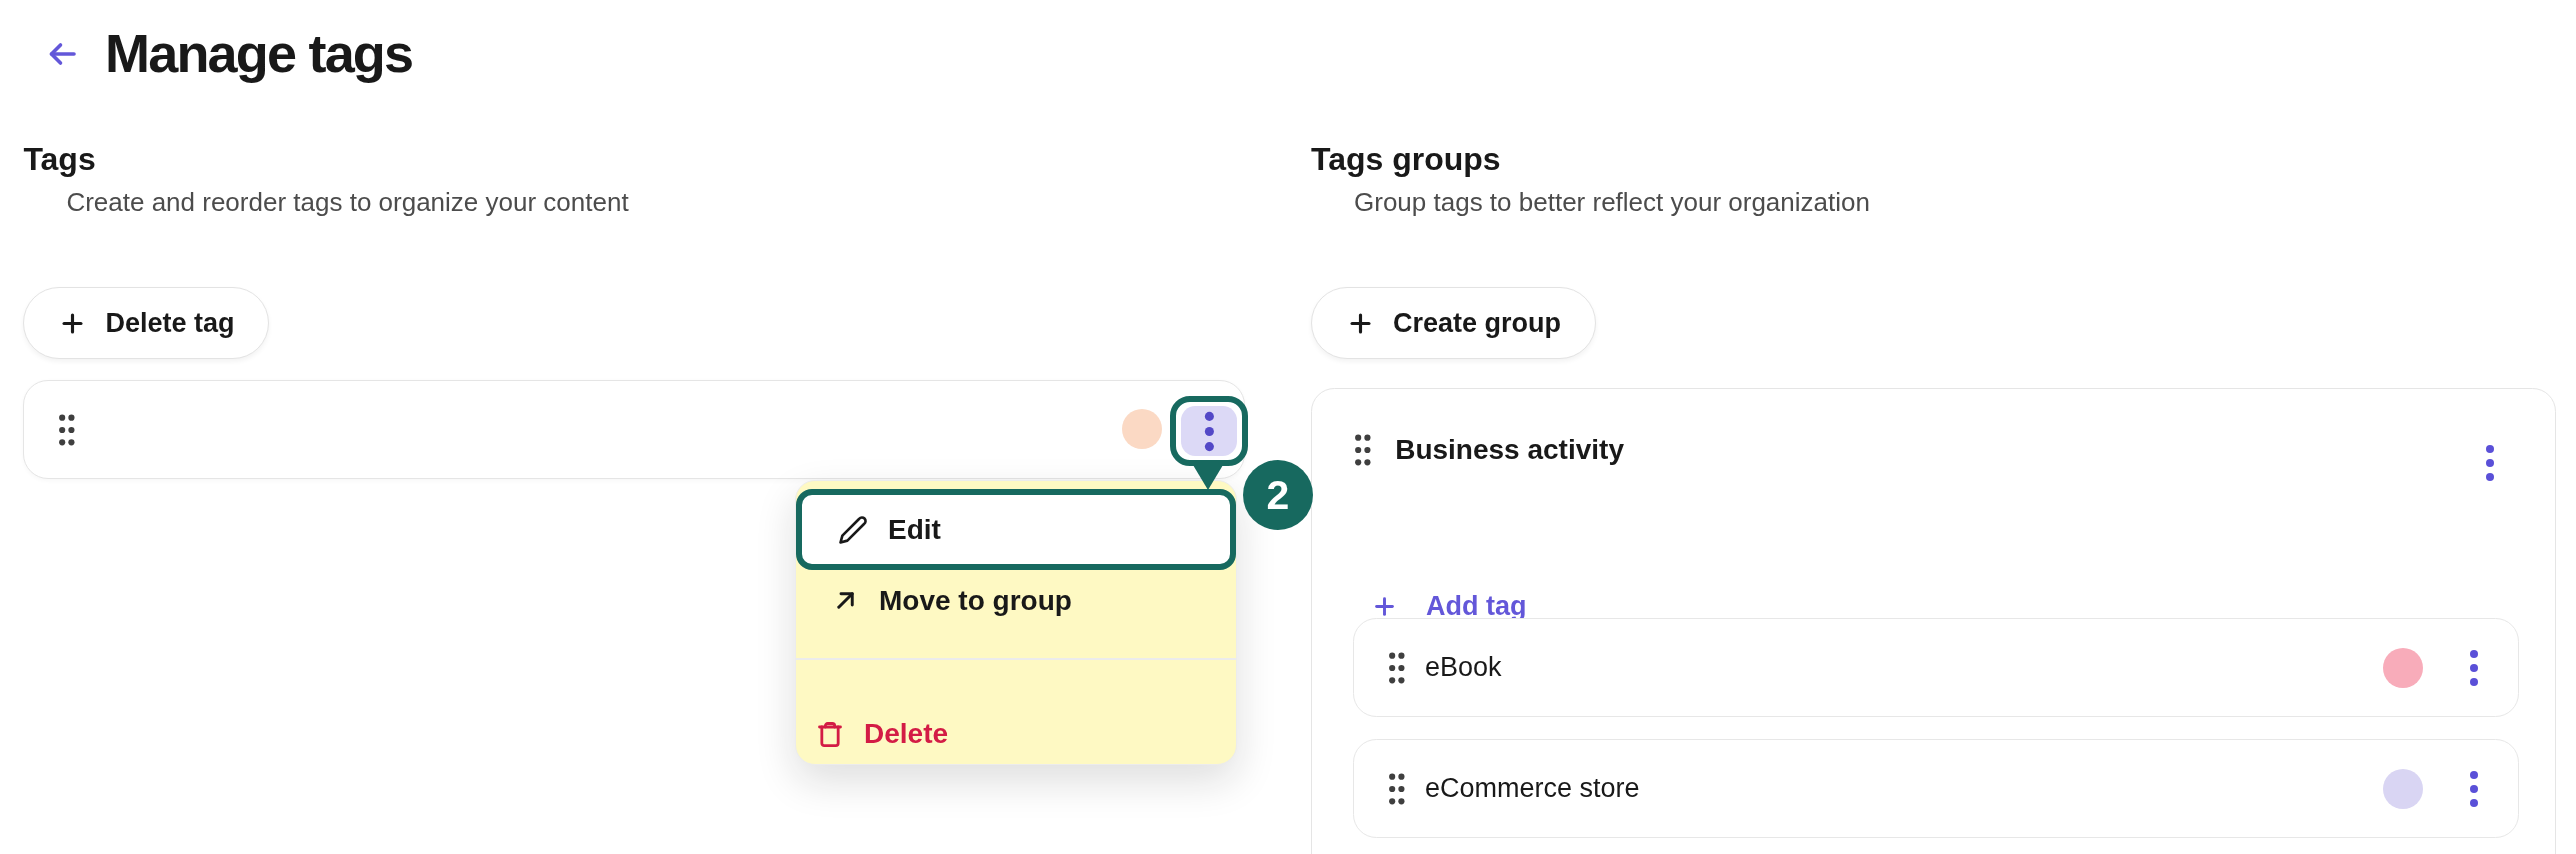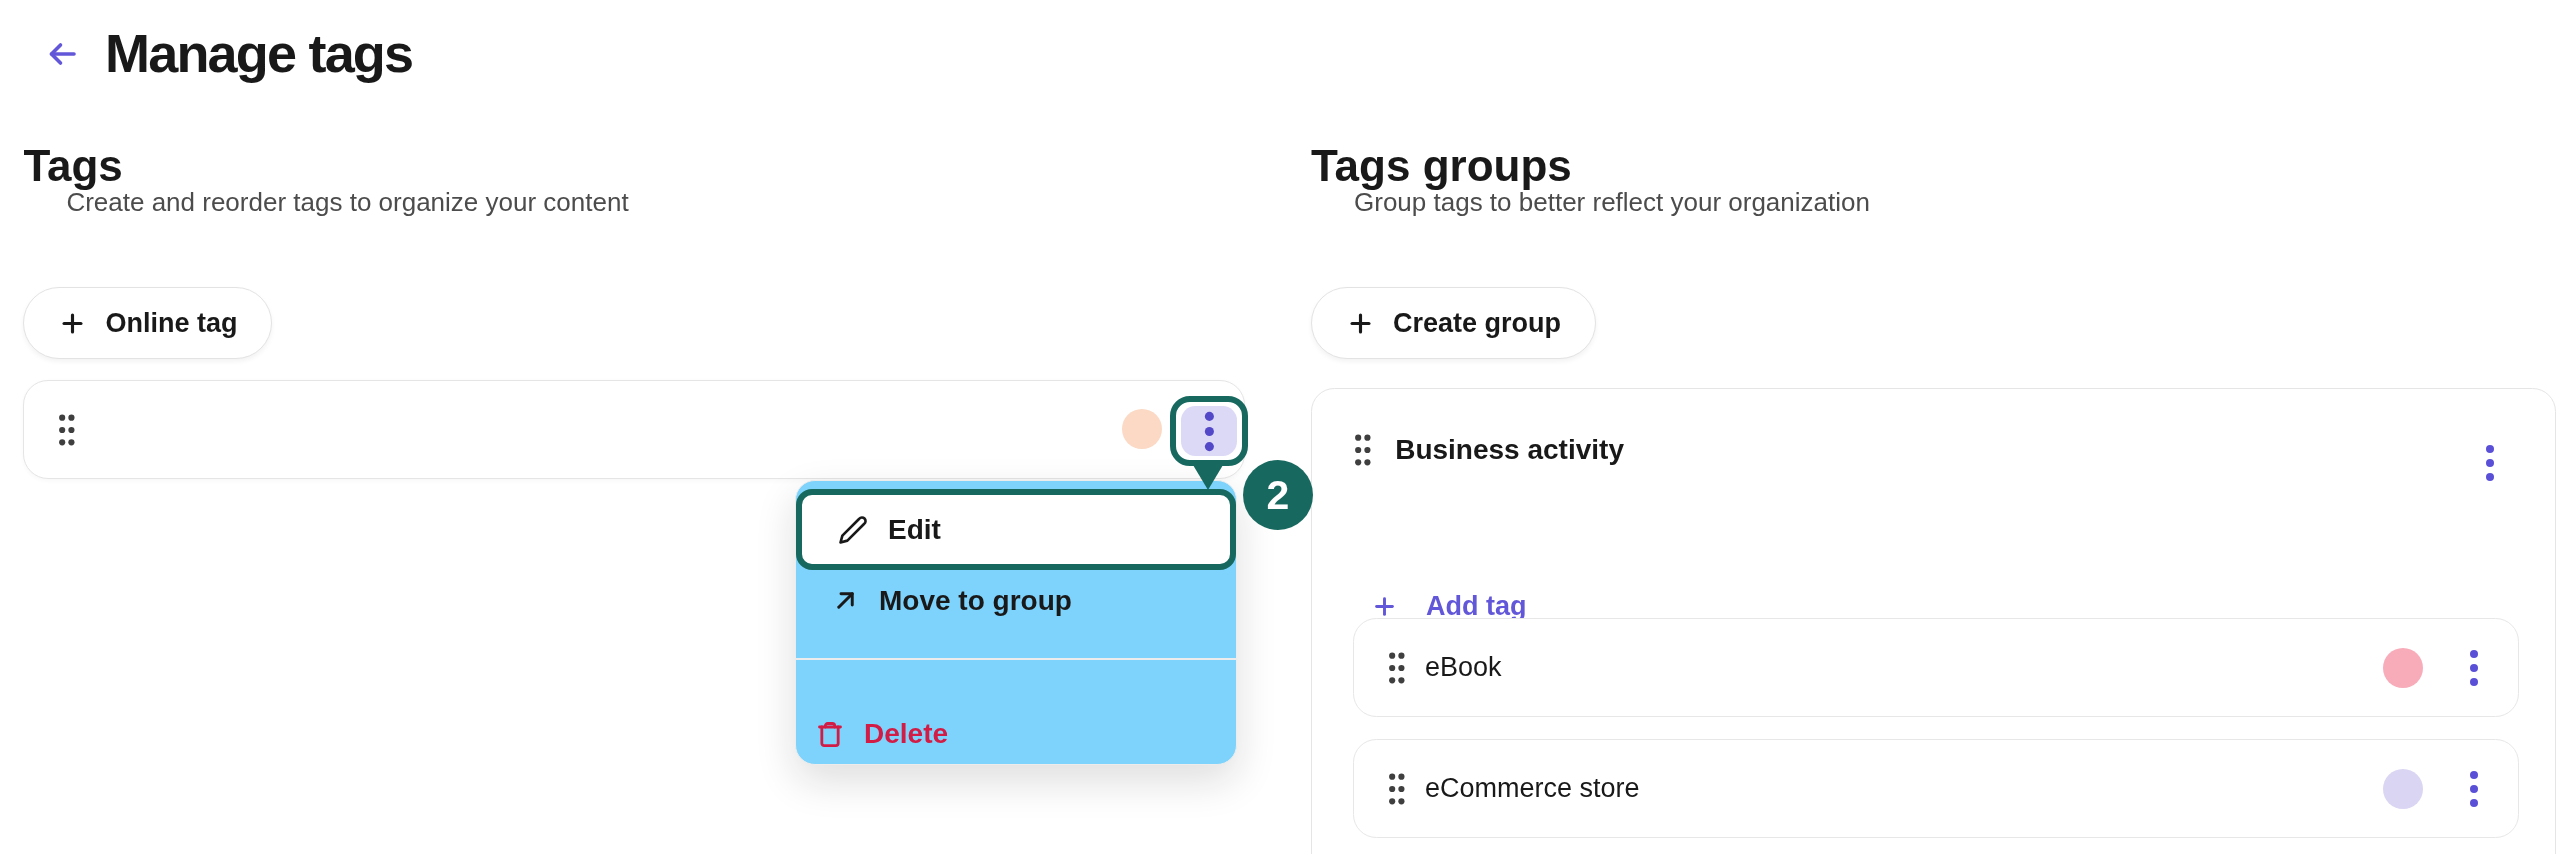--- a/index.html
+++ b/index.html
@@ -8,21 +8,21 @@
     font-family:"Liberation Sans","DejaVu Sans",sans-serif;
     background:#ffffff; color:#191919; position:relative; overflow:hidden;
   }
   .abs { position:absolute; }
 
   
   .back-btn { left:40px; top:32px; width:43px; height:43px; display:flex; align-items:center; justify-content:center; cursor:pointer; background:none; border:none; }
   .page-title { left:105px; top:21.6px; font-size:54px; font-weight:700; letter-spacing:-1.8px; }
 
   
-  .col-heading { top:141px; font-size:44px; font-weight:700; }
+  .col-heading { top:141px; font-size:32px; font-weight:700; }
   .col-desc { top:186px; font-size:26px; color:#4c4c4c; line-height:1.3;margin-left:43px; }
 
   
   .pill-btn {
     top:287px; height:72px; border-radius:36px; background:#fff;
     border:1.8px solid #e3e3e3; display:inline-flex; align-items:center;
     gap:18px; padding:0 34px; font-size:27px; font-weight:700; color:#191919;
     box-shadow:0 2.7px 5.4px rgba(0,0,0,.05); cursor:pointer; font-family:inherit;
   }
 
@@ -47,21 +47,21 @@
     display:flex; align-items:center; justify-content:center; cursor:pointer;
   }
   .pointer-arrow {
     left:1193px; top:465px; width:0; height:0; z-index:6;
     border-left:15.3px solid transparent; border-right:15.3px solid transparent;
     border-top:25px solid var(--teal);
   }
 
   
   .context-menu {
-    left:795px; top:480px; width:442px; height:285px; background:#7dd3fc;
+    left:795px; top:480px; width:442px; height:285px; background:#fef9c3;
     border:0.9px solid #ececec; border-radius:20px; z-index:5;
     box-shadow:0 16px 40px rgba(20,20,20,.14);
   }
   .menu-item { left:0; display:flex; align-items:center; gap:20px; padding-left:36px; width:100%; cursor:pointer; font-size:28px; font-weight:700; }
   .edit-box {
     top:8px; left:0; right:0; height:81px; background:#fff;
     border:6.3px solid var(--teal); border-radius:16px;
   }
   .menu-move { top:88px; height:63px; }
   .menu-divider { top:177px; left:0; right:0; height:1.8px; background:#ececec; }
@@ -110,21 +110,21 @@
 <h2 class="abs col-heading" style="left:23.4px;">Tags</h2>
 <p class="abs col-desc" style="left:23.4px;">Create and reorder tags to organize your content</p>
 
 <button class="abs pill-btn" style="left:23.4px;">
   <span class="menu-icon">
     <svg width="29" height="29" viewBox="0 0 24 24" fill="none" stroke="#191919" stroke-width="2.6" stroke-linecap="round">
         <line x1="12" y1="5" x2="12" y2="19"></line>
         <line x1="5" y1="12" x2="19" y2="12"></line>
       </svg>
   </span>
-  <span>Online tag</span>
+  <span>Delete tag</span>
 </button>
 
 <div class="abs tag-row">
   <span class="abs row-handle">
     <svg width="21.6" height="34" viewBox="0 0 14 22" fill="#3f3f3f">
         <circle cx="4" cy="3" r="2"></circle>
         <circle cx="10" cy="3" r="2"></circle>
         <circle cx="4" cy="11" r="2"></circle>
         <circle cx="10" cy="11" r="2"></circle>
         <circle cx="4" cy="19" r="2"></circle>

